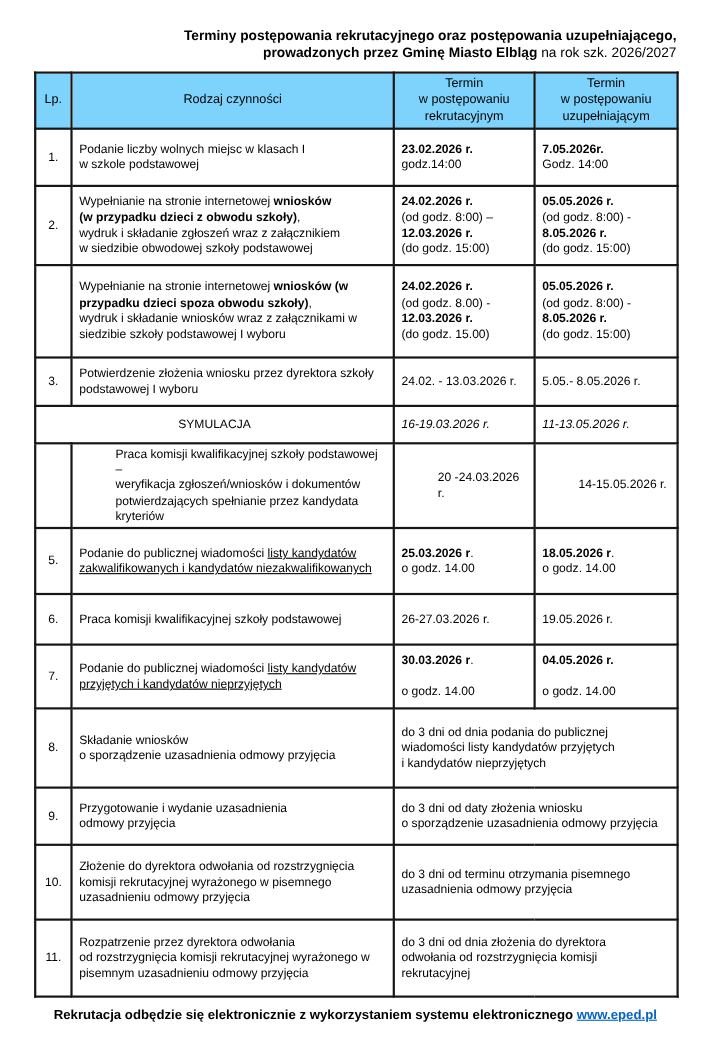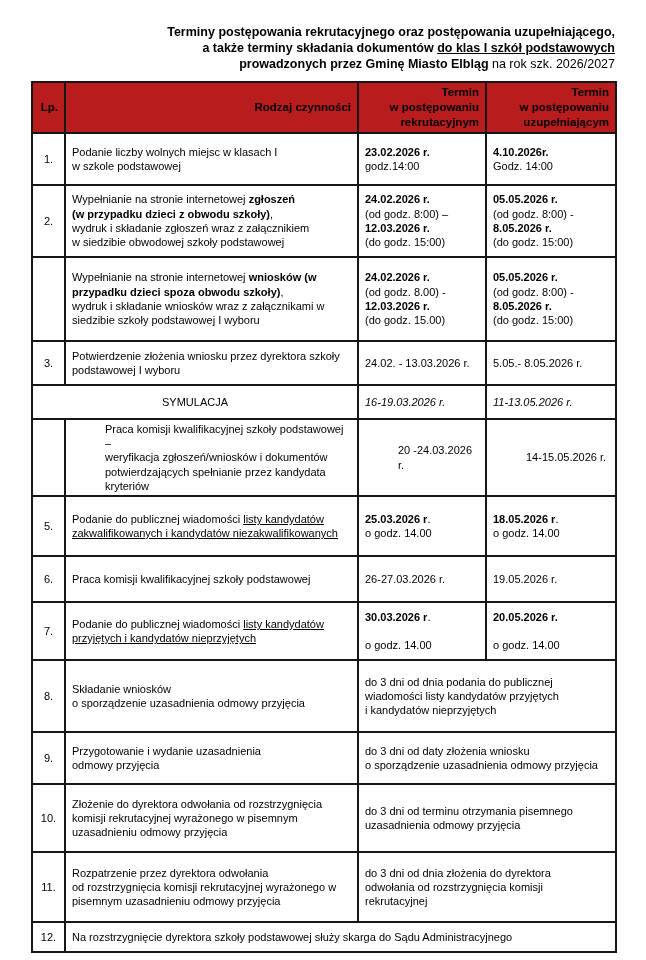--- a/index.html
+++ b/index.html
@@ -18,21 +18,21 @@
   }
   .sched th, .sched td {
     border:2px solid #161616;
     padding:2px 6px;
     font-size:11px; line-height:1.3;
     white-space:pre-line;
     vertical-align:middle;
     overflow:hidden;
   }
   .sched thead th {
-    background:#b91c1c; font-weight:bold; text-align:right;
+    background:#7dd3fc; font-weight:normal; text-align:center;
     font-size:11.5px; height:44px;
   }
   td.lp   { text-align:center; }
   td.act  { text-align:left;border-radius:17px; }
   td.date, td.merged { text-align:left; }
   td.sym  { text-align:center; }
   td.note { text-align:left; }
 
   .b { font-weight:bold; }
   .u { text-decoration:underline; }
@@ -57,21 +57,20 @@
   .footer { text-align:center; font-weight:bold; font-size:12px; margin-top:8px; }
   a.link { font-weight:bold; }
 </style>
 </head>
 <body>
 
 <div class="page">
 
   <div class="title" id="title">
       <div><span class="b">Terminy postępowania rekrutacyjnego oraz postępowania uzupełniającego,</span></div>
-      <div><span class="b">a także terminy składania dokumentów </span><span class="b u">do klas I szkół podstawowych</span></div>
       <div><span class="b">prowadzonych przez Gminę Miasto Elbląg</span> na rok szk. 2026/2027</div>
     </div>
 
   <table class="sched">
     <colgroup>
       <col style="width:33px">
       <col style="width:293px">
       <col style="width:128px">
       <col style="width:130px">
     </colgroup>
@@ -87,26 +86,26 @@
 uzupełniającym</th>
       </tr>
     </thead>
     <tbody id="rows">
         <tr>
           <td class="lp">1.</td>
           <td class="act">Podanie liczby wolnych miejsc w klasach I
 w szkole podstawowej</td>
           <td class="date"><span class="b">23.02.2026 r.</span>
 godz.14:00</td>
-          <td class="date"><span class="b">4.10.2026r.</span>
+          <td class="date"><span class="b">7.05.2026r.</span>
 Godz. 14:00</td>
         </tr>
         <tr>
           <td class="lp">2.</td>
-          <td class="act">Wypełnianie na stronie internetowej <span class="b">zgłoszeń</span>
+          <td class="act">Wypełnianie na stronie internetowej <span class="b">wniosków</span>
 <span class="b">(w przypadku dzieci z obwodu szkoły)</span>,
 wydruk i składanie zgłoszeń wraz z załącznikiem
 w siedzibie obwodowej szkoły podstawowej</td>
           <td class="date"><span class="b">24.02.2026 r.</span>
 (od godz. 8:00) –
 <span class="b">12.03.2026 r.</span>
 (do godz. 15:00)</td>
           <td class="date"><span class="b">05.05.2026 r.</span>
 (od godz. 8:00) -
 <span class="b">8.05.2026 r.</span>
@@ -162,21 +161,21 @@
           <td class="date">26-27.03.2026 r.</td>
           <td class="date">19.05.2026 r.</td>
         </tr>
         <tr>
           <td class="lp">7.</td>
           <td class="act">Podanie do publicznej wiadomości <span class="u">listy kandydatów
 przyjętych i kandydatów nieprzyjętych</span></td>
           <td class="date"><span class="b">30.03.2026 r</span>.
 
 o godz. 14.00</td>
-          <td class="date"><span class="b">20.05.2026 r.</span>
+          <td class="date"><span class="b">04.05.2026 r.</span>
 
 o godz. 14.00</td>
         </tr>
         <tr>
           <td class="lp">8.</td>
           <td class="act">Składanie wniosków
 o sporządzenie uzasadnienia odmowy przyjęcia</td>
           <td class="date merged" colspan="2">do 3 dni od dnia podania do publicznej
 wiadomości listy kandydatów przyjętych
 i kandydatów nieprzyjętych</td>
@@ -184,36 +183,32 @@
         <tr>
           <td class="lp">9.</td>
           <td class="act">Przygotowanie i wydanie uzasadnienia
 odmowy przyjęcia</td>
           <td class="date merged" colspan="2">do 3 dni od daty złożenia wniosku
 o sporządzenie uzasadnienia odmowy przyjęcia</td>
         </tr>
         <tr>
           <td class="lp">10.</td>
           <td class="act">Złożenie do dyrektora odwołania od rozstrzygnięcia
-komisji rekrutacyjnej wyrażonego w pisemnym
+komisji rekrutacyjnej wyrażonego w pisemnego
 uzasadnieniu odmowy przyjęcia</td>
           <td class="date merged" colspan="2">do 3 dni od terminu otrzymania pisemnego
 uzasadnienia odmowy przyjęcia</td>
         </tr>
         <tr>
           <td class="lp">11.</td>
           <td class="act">Rozpatrzenie przez dyrektora odwołania
 od rozstrzygnięcia komisji rekrutacyjnej wyrażonego w
 pisemnym uzasadnieniu odmowy przyjęcia</td>
           <td class="date merged" colspan="2">do 3 dni od dnia złożenia do dyrektora
 odwołania od rozstrzygnięcia komisji
 rekrutacyjnej</td>
         </tr>
-        <tr>
-          <td class="lp">12.</td>
-          <td class="note" colspan="3">Na rozstrzygnięcie dyrektora szkoły podstawowej służy skarga do Sądu Administracyjnego</td>
-        </tr>
       </tbody>
   </table>
 
   <div class="footer" id="footer"><span class="b">Rekrutacja odbędzie się elektronicznie z wykorzystaniem systemu elektronicznego </span><a href="#" class="link b u" style="color: rgb(5, 99, 193);">www.eped.pl</a></div>
 
 </div>
 
 </body></html>

